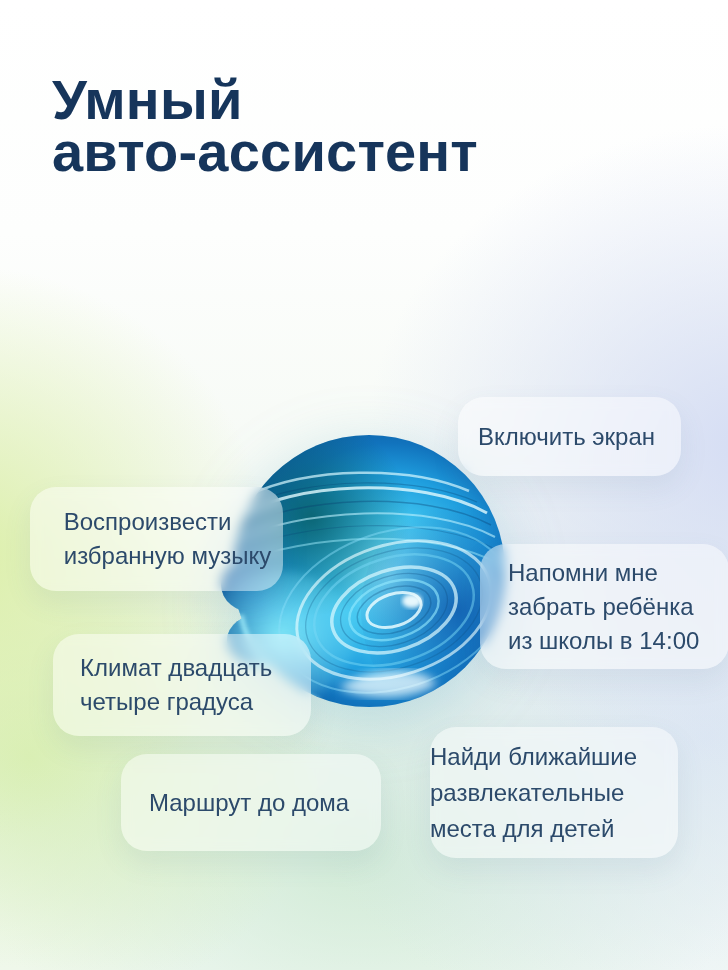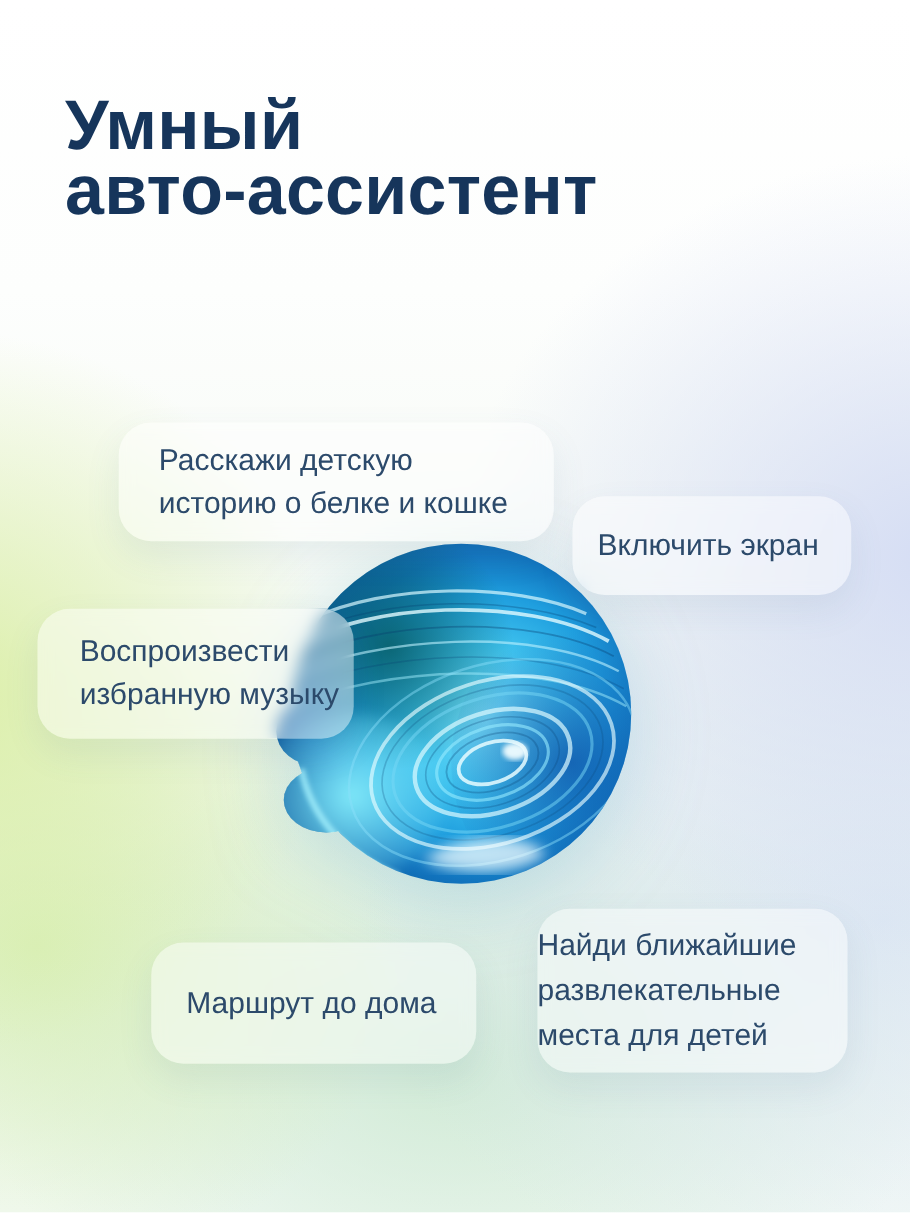--- a/index.html
+++ b/index.html
@@ -122,30 +122,35 @@
           <ellipse cx="175" cy="185" rx="118" ry="78" fill="none" stroke="rgba(140,225,250,.45)" stroke-width="2"></ellipse>
         </g>
 
         <ellipse cx="193" cy="176" rx="10" ry="7" fill="rgba(240,253,255,.95)" filter="url(#soft)"></ellipse>
         <path d="M 120 262 C 150 242, 200 240, 218 258 C 200 274, 150 278, 120 262 Z" fill="rgba(245,253,255,.75)" filter="url(#soft4)"></path>
         <path d="M 22 190 C 30 230, 60 262, 100 276" fill="none" stroke="rgba(170,245,255,.8)" stroke-width="5" filter="url(#soft)"></path>
       </g>
     </svg>
   </div>
 
-  <div class="bubble b1">
-    <span>Расскажи детскую
-историю о белке и кошке</span>
-  </div>
   <div class="bubble b2">
     <span>Включить экран</span>
   </div>
   <div class="bubble b3">
     <span>Воспроизвести
 избранную музыку</span>
+  </div>
+  <div class="bubble b4">
+    <span>Напомни мне
+забрать ребёнка
+из школы в 14:00</span>
+  </div>
+  <div class="bubble b5">
+    <span>Климат двадцать
+четыре градуса</span>
   </div>
   <div class="bubble b6">
     <span>Маршрут до дома</span>
   </div>
   <div class="bubble b7">
     <span>Найди ближайшие
 развлекательные
 места для детей</span>
   </div>
 </div>

